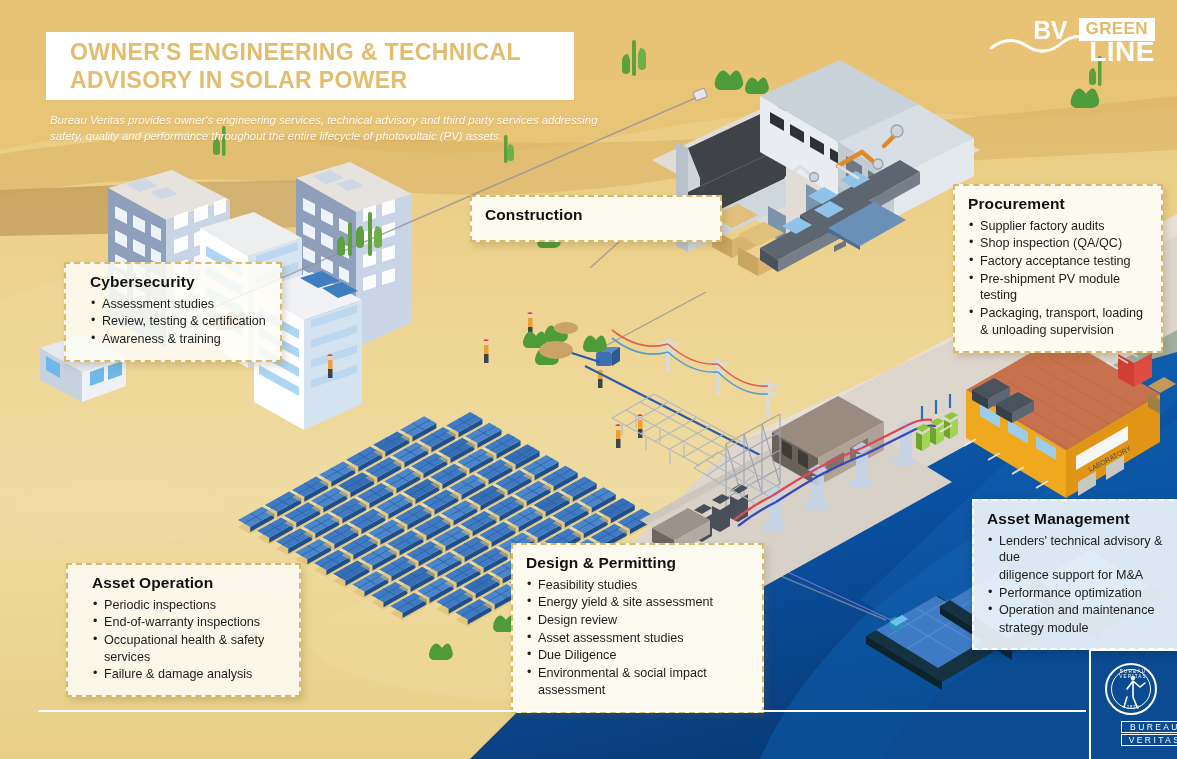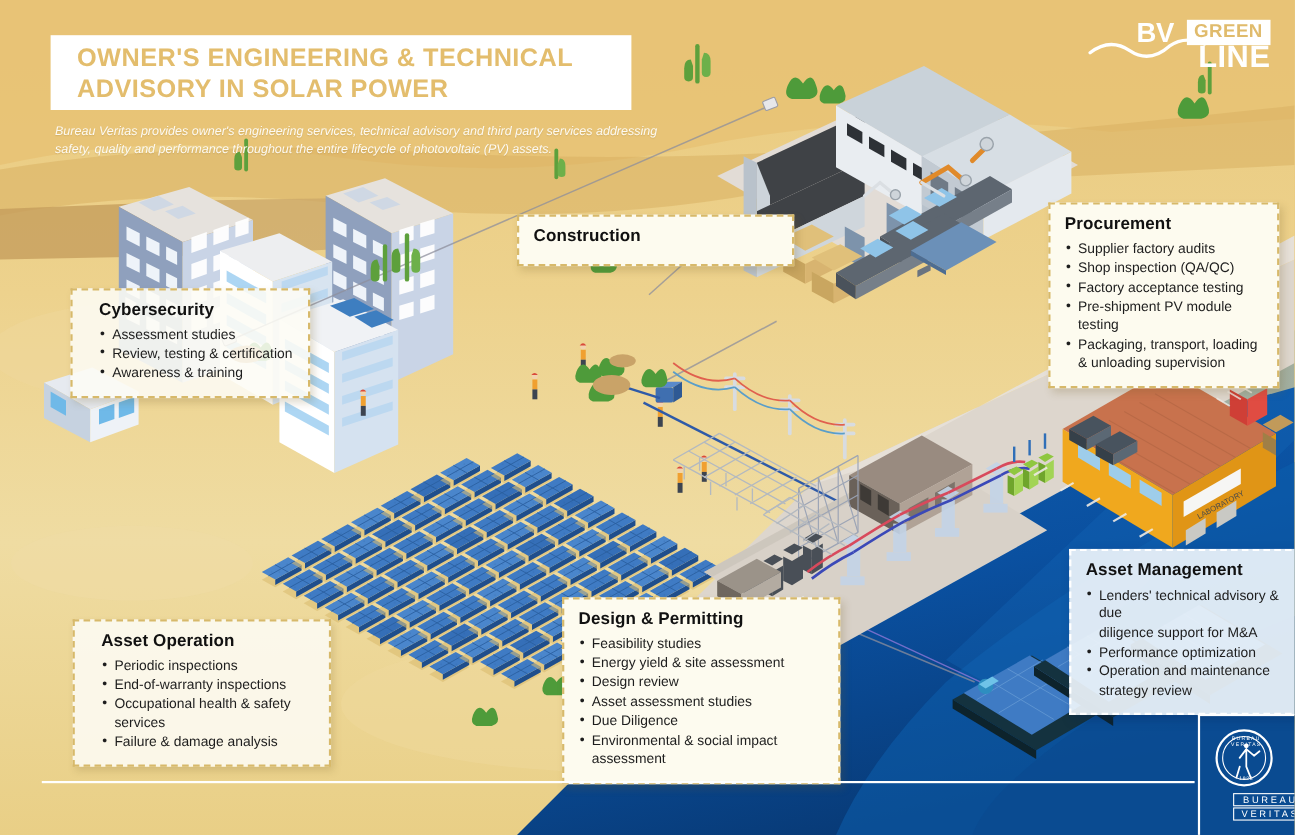--- a/index.html
+++ b/index.html
@@ -1190,21 +1190,21 @@
     </ul>
   </div>
 
   <div class="card cool" style="left:972px; top:499px; width:212px;">
     <h3>Asset Management</h3>
     <ul>
       <li>Lenders' technical advisory &amp; due</li>
       <li class="cont">diligence support for M&amp;A</li>
       <li>Performance optimization</li>
       <li>Operation and maintenance</li>
-      <li class="cont">strategy review</li>
+      <li class="cont">strategy module</li>
     </ul>
   </div>
 
   <div class="card" style="left:511px; top:543px; width:253px;">
     <h3>Design &amp; Permitting</h3>
     <ul>
       <li>Feasibility studies</li>
       <li>Energy yield &amp; site assessment</li>
       <li>Design review</li>
       <li>Asset assessment studies</li>

